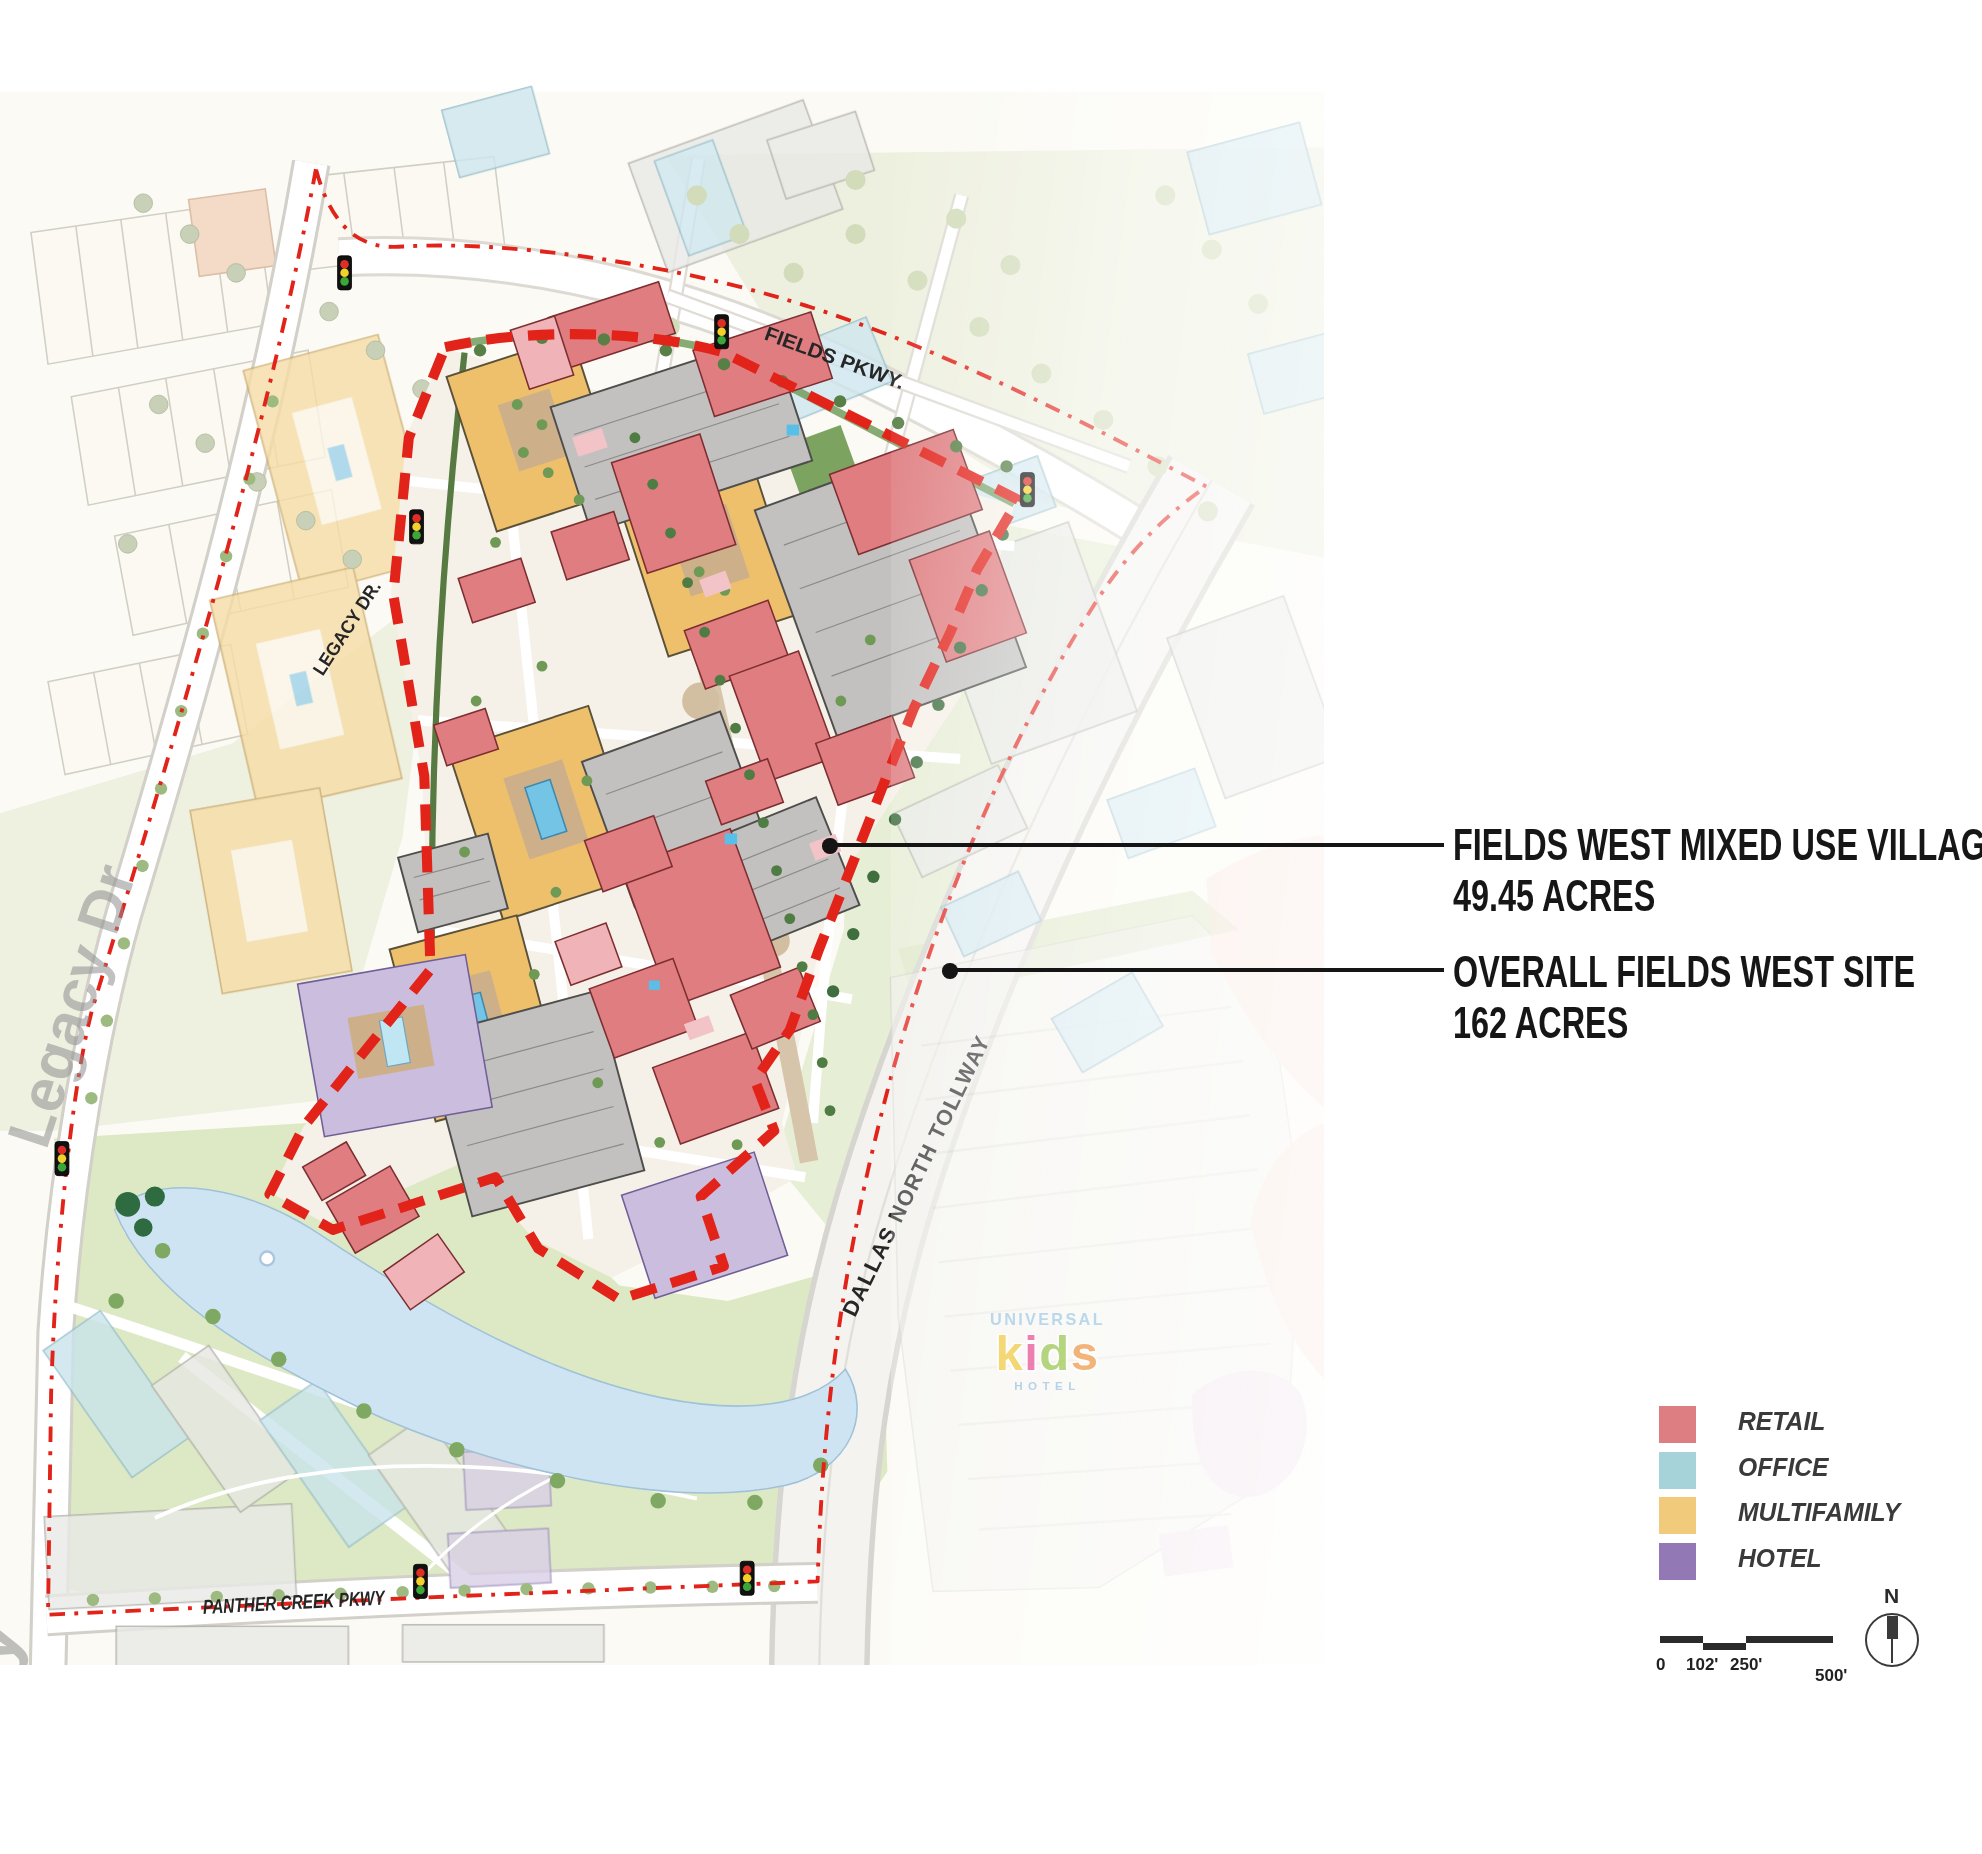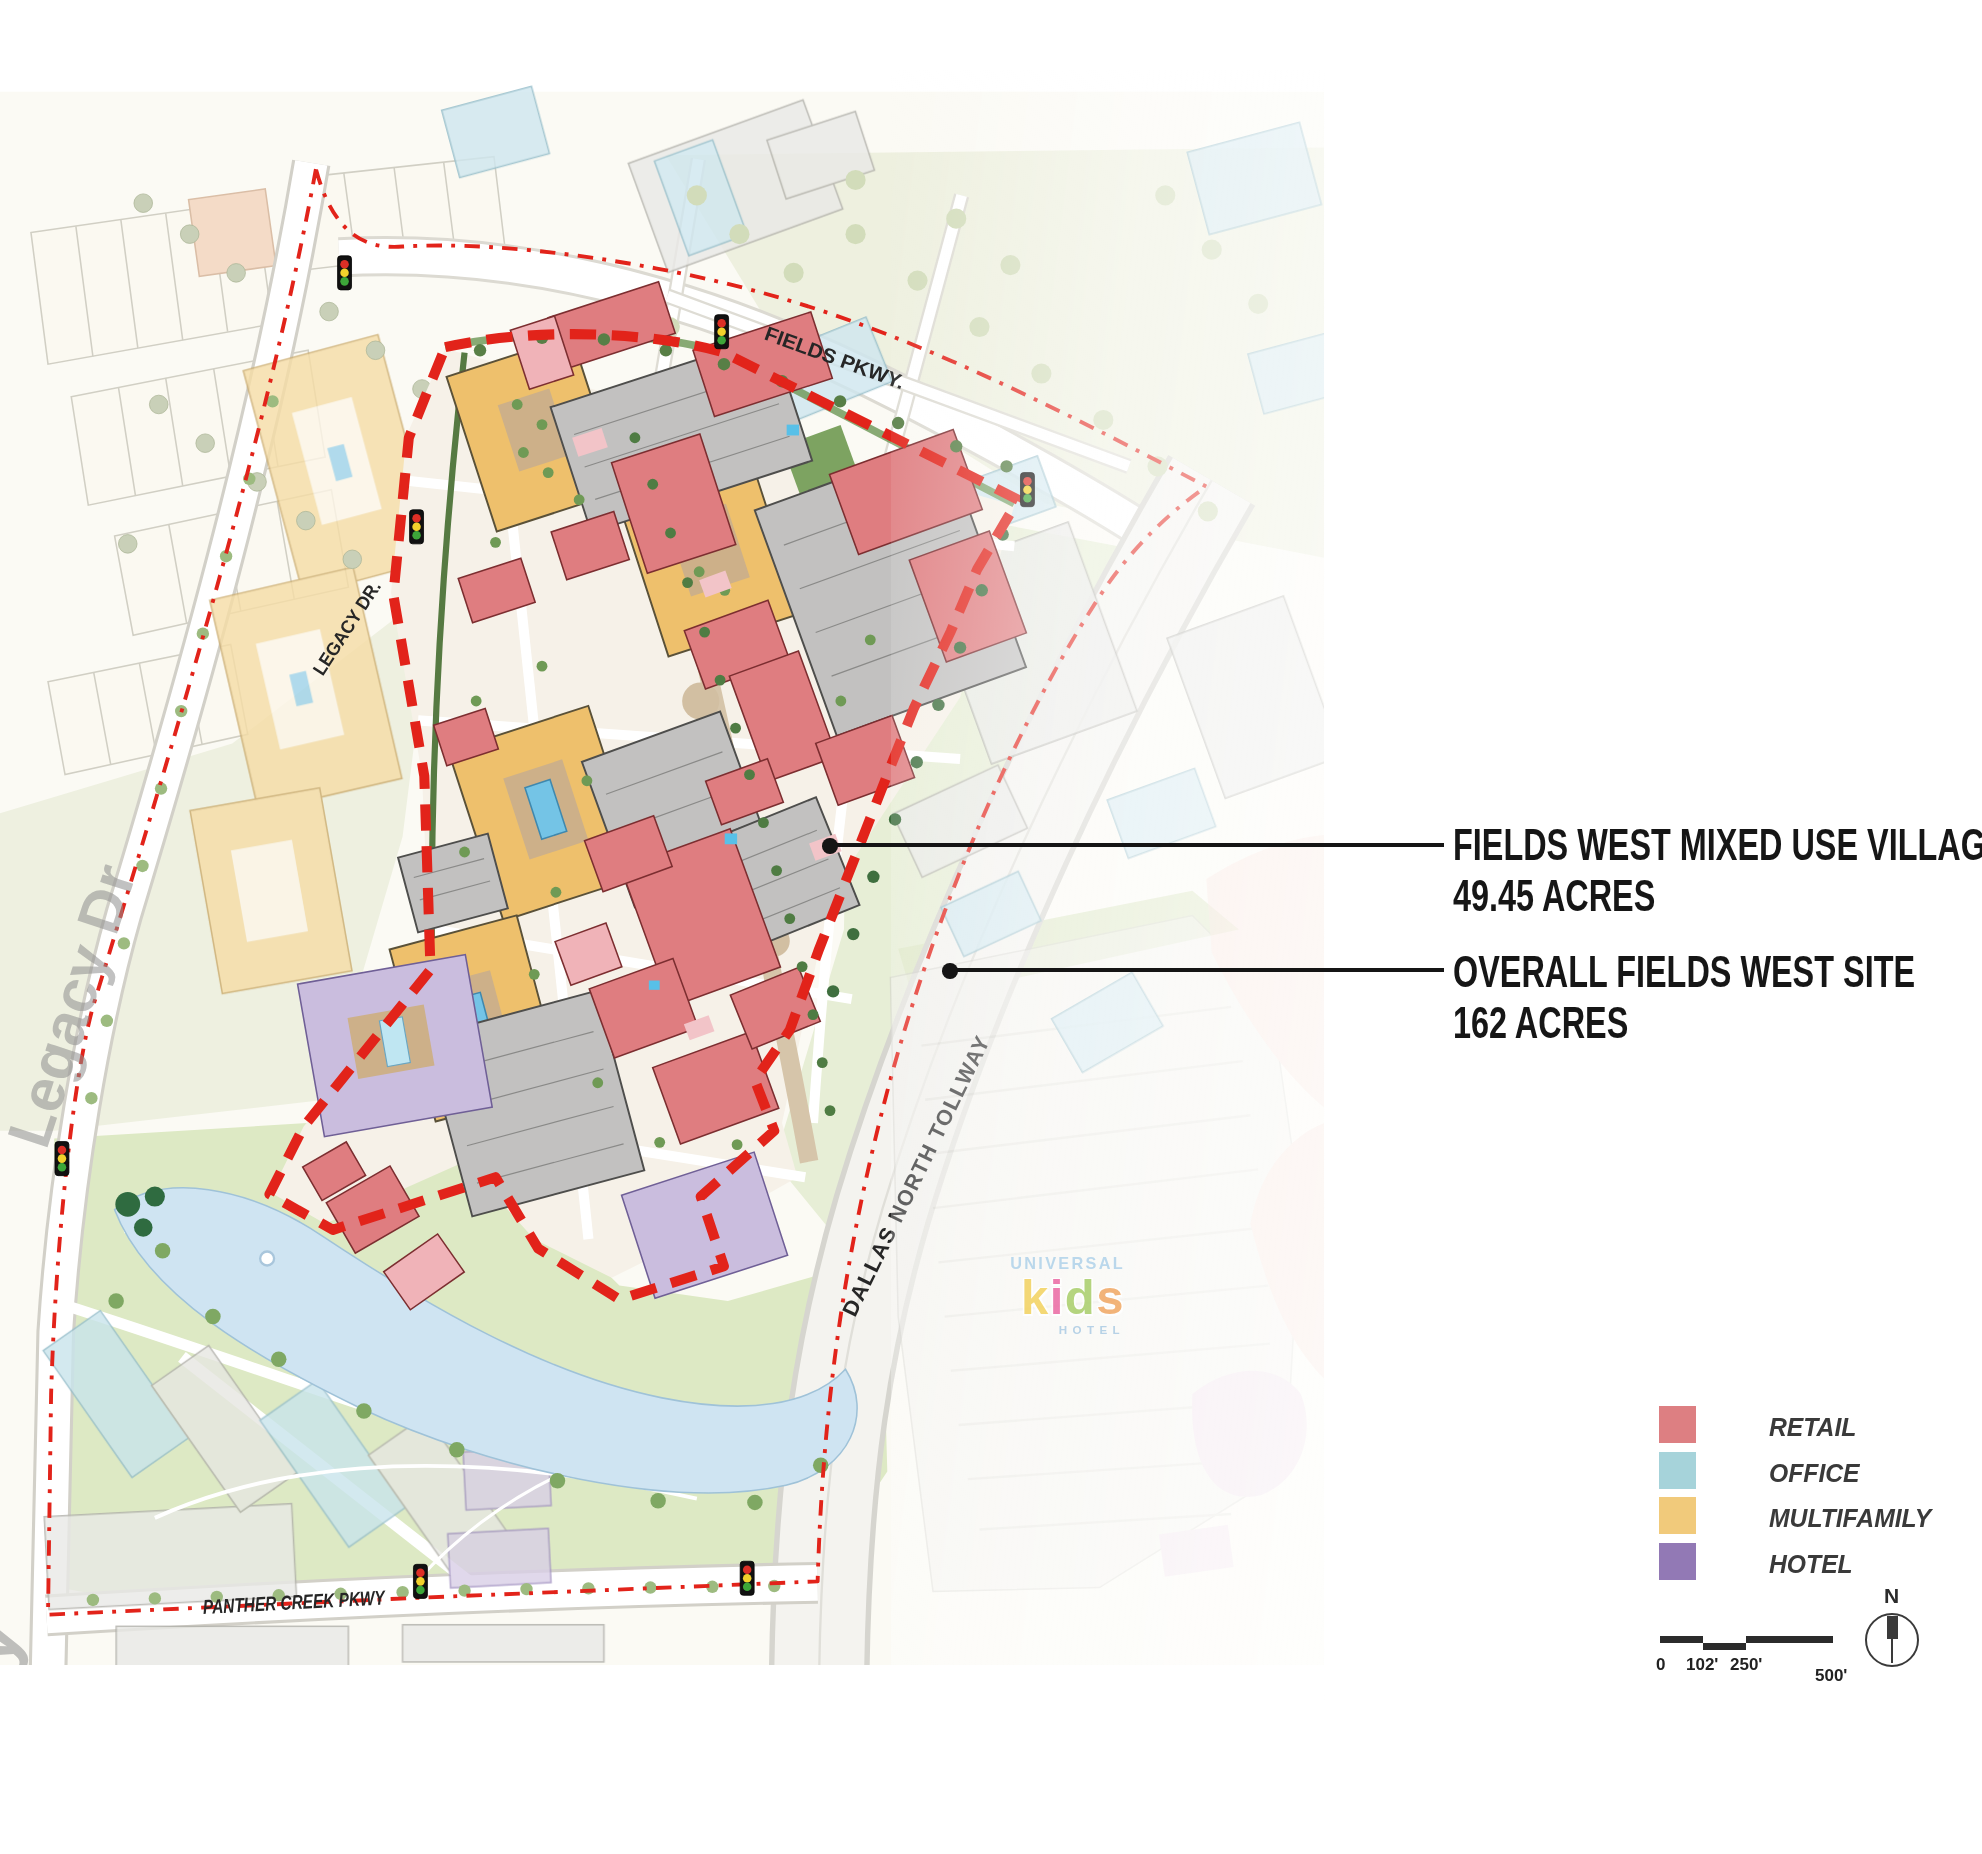--- a/index.html
+++ b/index.html
@@ -10,42 +10,42 @@
           background:linear-gradient(97deg, rgba(255,255,255,0) 0%, rgba(255,255,255,0.45) 40%, rgba(255,255,255,0.72) 100%);}
   .fade-bottom{position:absolute;left:0;top:1665px;width:1324px;height:190px;background:#ffffff;pointer-events:none;}
 
   .callout{position:absolute;left:1453px;color:#161616;font-weight:bold;}
   .callout .cline{font-size:45px;line-height:51px;transform:scaleX(.72);transform-origin:0 50%;
           white-space:nowrap;letter-spacing:0;}
   .leader{position:absolute;height:3.9px;background:#151515;}
   .leader-dot{position:absolute;width:15.5px;height:15.5px;border-radius:50%;background:#151515;}
 
   .legend{position:absolute;left:1659px;top:1406px;}
-  .legend-row{display:flex;align-items:flex-end;height:37px;margin-bottom:8.5px;gap:31px;}
+  .legend-row{display:flex;align-items:flex-start;height:37px;margin-bottom:8.5px;}
   .swatch{width:37px;height:37px;margin-right:42px;flex:0 0 auto;}
   .legend-label{font-size:26px;font-style:italic;font-weight:bold;color:#3a3a3a;white-space:nowrap;
           transform:scaleX(.95);transform-origin:0 50%;}
 
   .scalebar{position:absolute;left:1660px;top:1636px;width:173px;}
   .sb-row{display:flex;height:7px;}
   .sb-seg{height:7px;}
   .sb-b{background:#2b2b2b;}
   .sb-w{background:transparent;}
   .w125{width:43px;} .w250{width:87px;}
   .sb-labels{position:relative;height:23px;font-size:17px;font-weight:bold;color:#222;margin-top:4.6px;}
   .sb-labels span{position:absolute;top:0;}
   .t0{left:-3.9px;} .t1{left:26px;} .t2{left:70px;} .t3{left:155px;margin-top:11px;}
 
   .north{position:absolute;left:1865px;top:1584px;width:53px;text-align:center;}
   .north-n{font-size:21px;font-weight:bold;color:#2b2b2b;}
   .north-circle{position:relative;width:50px;height:50px;margin:4.6px auto 0;border:2.3px solid #3a3a3a;border-radius:50%;}
   .na-line{position:absolute;left:50%;top:1.5px;bottom:1.5px;width:2.3px;margin-left:-1.2px;background:#3a3a3a;}
   .na-bar{position:absolute;left:50%;top:1.5px;height:23px;width:11px;margin-left:-5.4px;background:#3a3a3a;}
 
-  .resort-logo{position:absolute;left:970px;top:1254px;width:155px;text-align:right;opacity:.8;}
+  .resort-logo{position:absolute;left:970px;top:1310px;width:155px;text-align:center;opacity:.8;}
   .logo-brand{font-size:16.3px;font-weight:bold;letter-spacing:2.3px;color:#aacfe8;}
   .logo-word{font-size:49px;line-height:48px;font-weight:bold;letter-spacing:1.5px;
      text-shadow:1.5px 1.5px 0 #fff,-1.5px 1.5px 0 #fff,1.5px -1.5px 0 #fff,-1.5px -1.5px 0 #fff;}
   .logo-suffix{font-size:11.6px;font-weight:bold;letter-spacing:5.4px;color:#a6c8e2;margin-top:1.5px;}
 </style>
 </head>
 <body>
 
 <div class="canvas">
 

